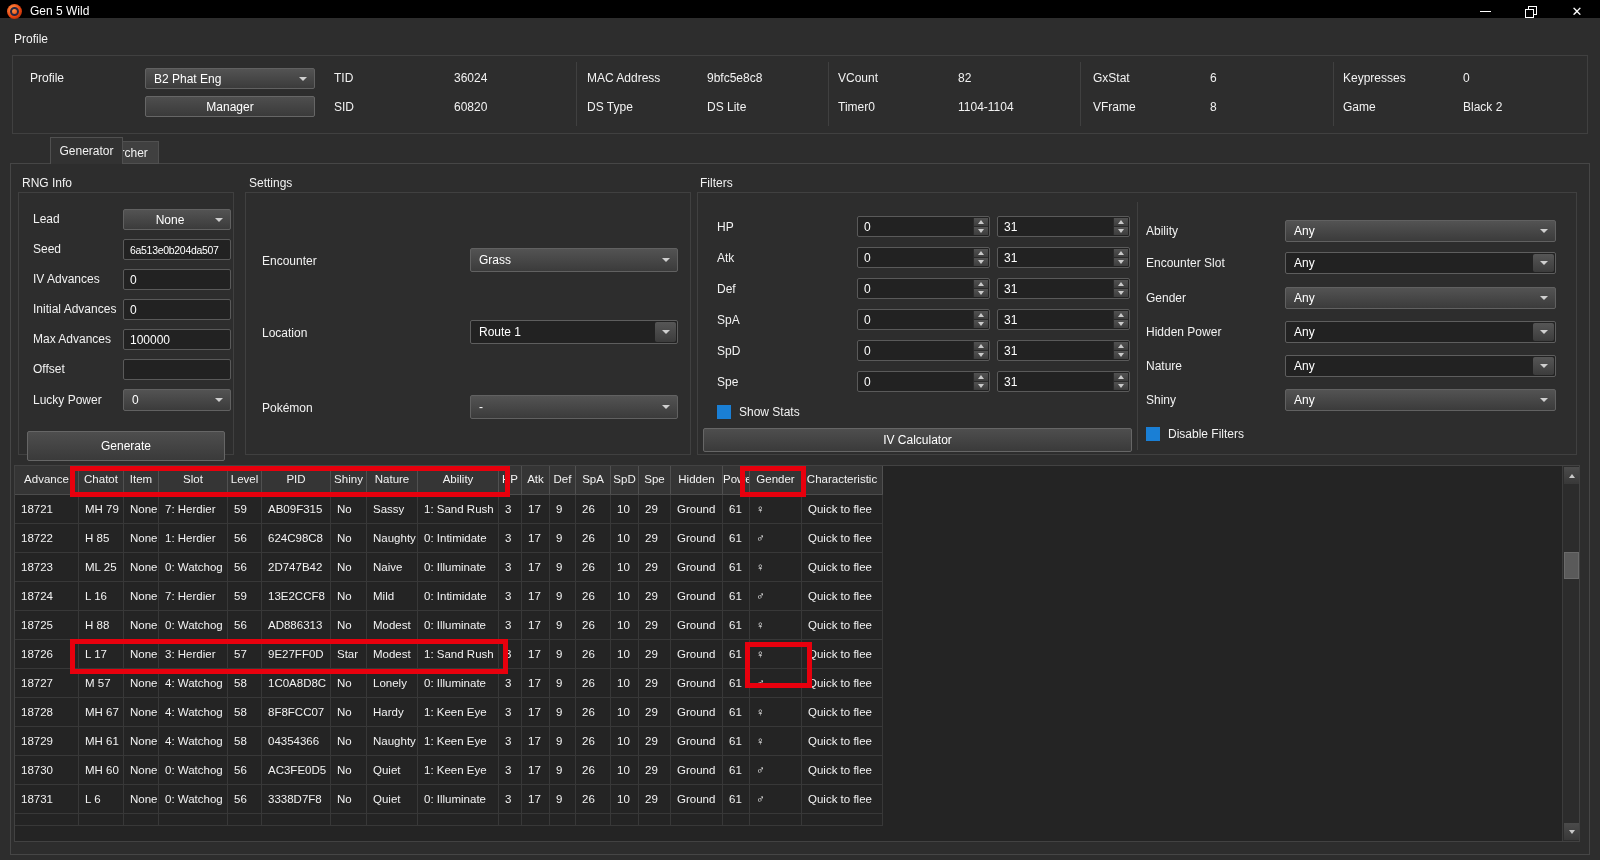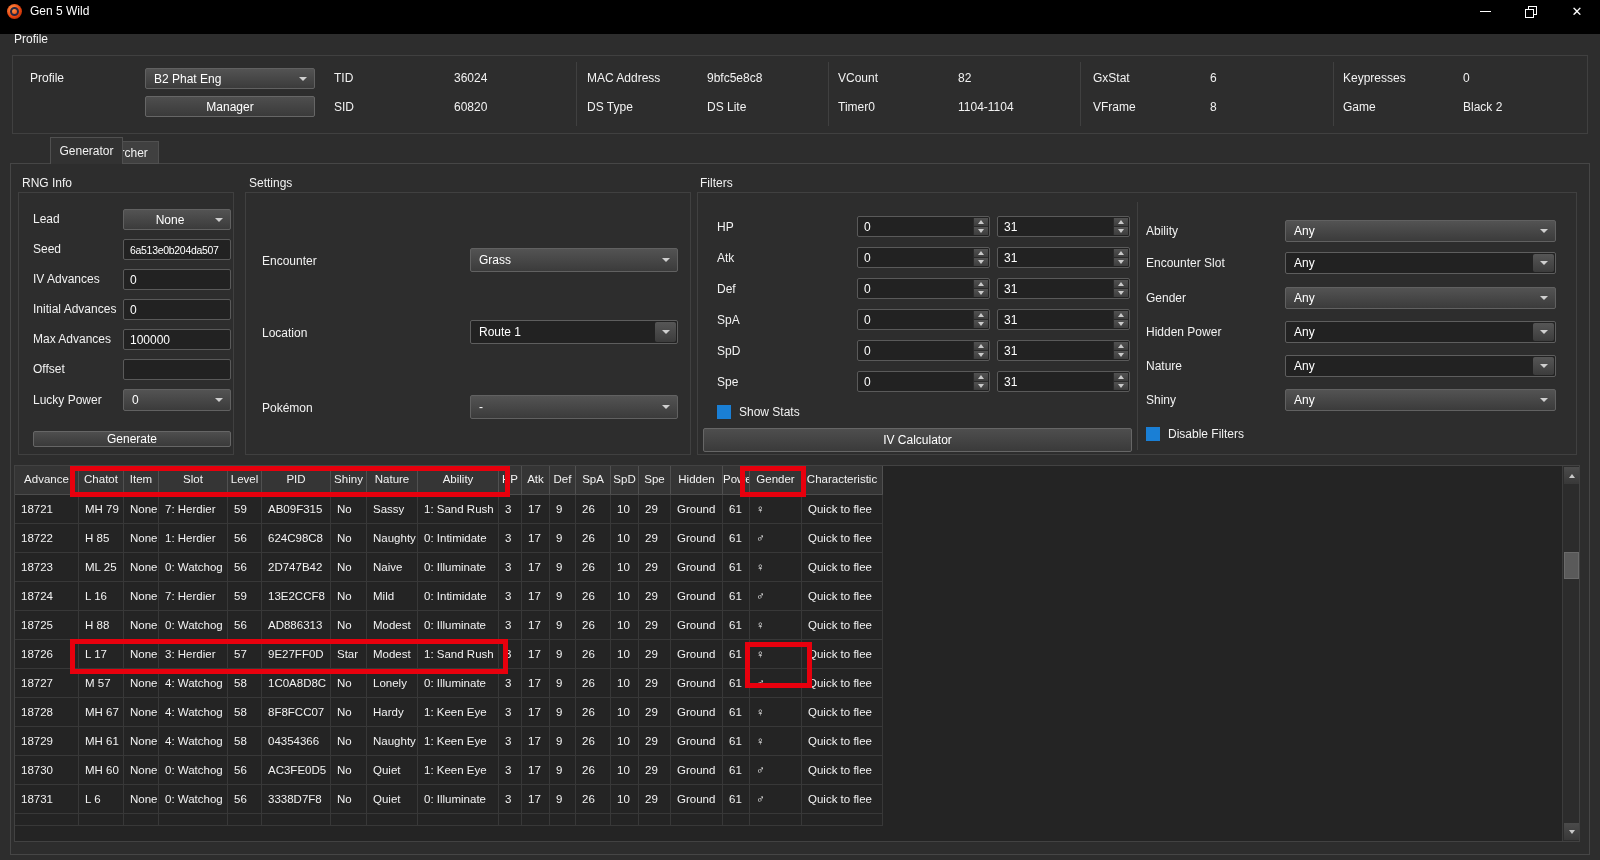--- a/index.html
+++ b/index.html
@@ -1,20 +1,20 @@
 <!DOCTYPE html>
 <html style="--anno: #e8000d; --check: #1a7fd5;"><head>
 <meta charset="utf-8">
 <style>
   :root{ --anno:#e8000d; --check:#1a7fd5; }
   html,body{margin:0;padding:0;background:#1a1a1a;}
   body{font-family:"Liberation Sans",sans-serif;color:#f2f2f2;}
   #app{position:relative;width:1600px;height:860px;background:#2d2d2d;overflow:hidden;font-size:12px;}
   
-  .titlebar{position:absolute;left:0;top:0;width:100%;height:34px;background:#000;}
+  .titlebar{position:absolute;left:0;top:0;width:100%;height:18px;background:#000;}
   .appicon{position:absolute;left:7px;top:4px;width:15px;height:15px;border-radius:50%;
     background:radial-gradient(circle at 38% 35%,#ff9a4d,#e8440f 55%,#7c1a02);}
   .appicon::after{content:"";position:absolute;left:3px;top:3px;width:5px;height:5px;border-radius:50%;border:2px solid #262640;}
   .wtitle{position:absolute;left:30px;top:0;line-height:23px;font-size:12px;color:#fff;white-space:nowrap;}
   .winbtns{position:absolute;right:0;top:0;height:23px;display:flex;}
   .wb{width:46px;height:23px;display:flex;align-items:center;justify-content:center;}
   .gmin{width:11px;height:1px;background:#fff;}
   .grest{position:relative;width:12px;height:12px;}
   .grest::after{content:"";position:absolute;right:0;top:0;width:7px;height:7px;border:1px solid #fff;}
   .grest::before{content:"";position:absolute;left:0;bottom:0;width:7px;height:7px;border:1px solid #fff;background:#000;z-index:1;}
@@ -163,21 +163,21 @@
   </div>
   <div class="flabel" style="left:33px;top:361px;">Offset</div>
   <div class="input" style="left:123px;top:359px;width:108px;height:21px;">
     <span></span>
   </div>
   <div class="flabel" style="left:33px;top:392px;">Lucky Power</div>
   <div class="combo" style="left:123px;top:389px;width:108px;height:22px;">
     <span class="cv">0</span>
     <span class="caret"></span>
   </div>
-  <div class="btn" style="left:33px;top:431px;width:198px;height:16px;">Generate</div>
+  <div class="btn" style="left:27px;top:431px;width:198px;height:30px;">Generate</div>
 
   <div class="glabel" style="left:249px;top:176px;">Settings</div>
   <div class="groupbox" style="left:245px;top:192px;width:446px;height:263px;"></div>
   <div class="flabel" style="left:262px;top:253px;">Encounter</div>
   <div class="combo" style="left:470px;top:248px;width:208px;height:24px;">
     <span class="cv">Grass</span>
     <span class="caret"></span>
   </div>
   <div class="flabel" style="left:262px;top:325px;">Location</div>
   <div class="combo-dark" style="left:470px;top:320px;width:208px;height:24px;">

